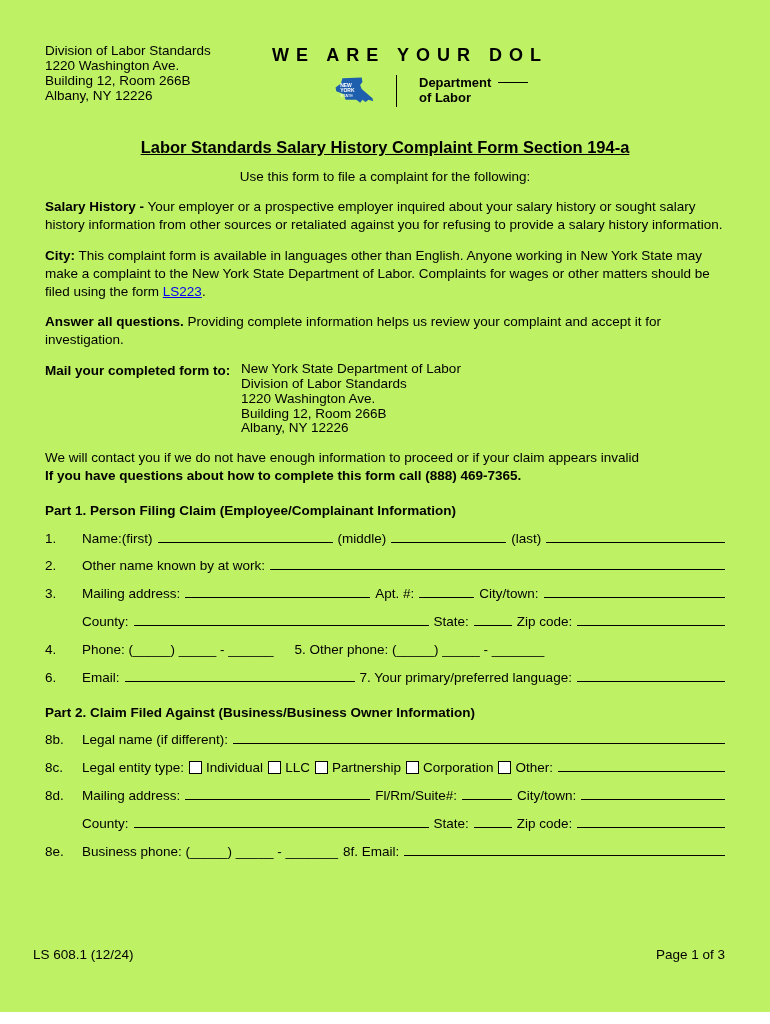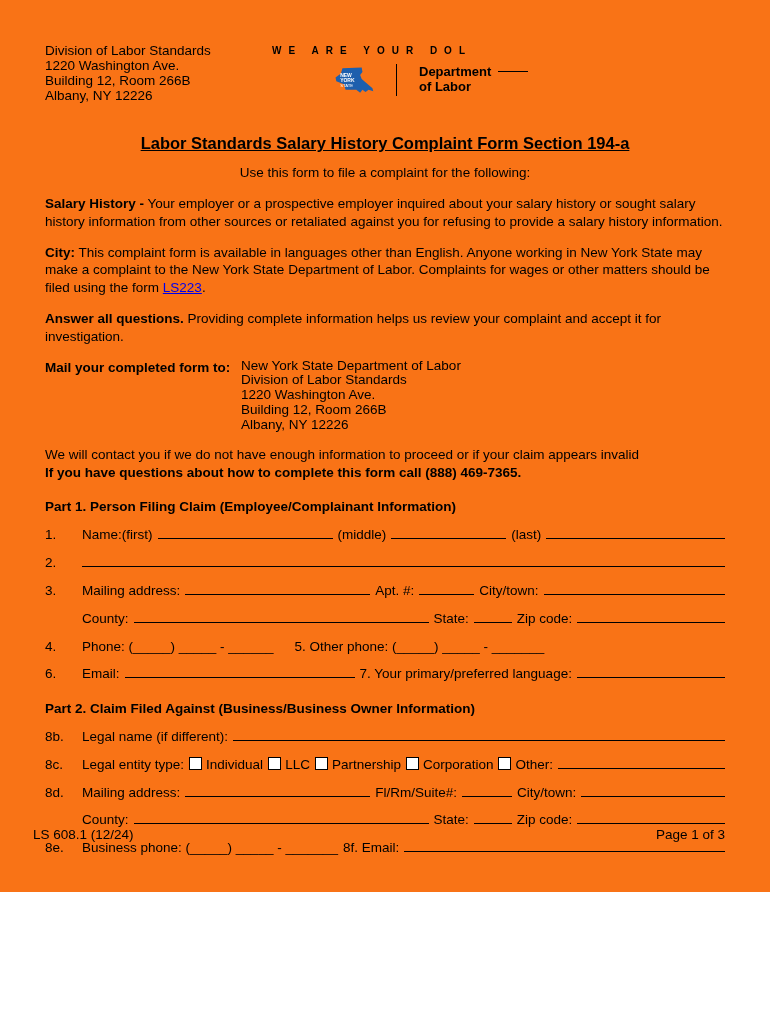--- a/index.html
+++ b/index.html
@@ -1,27 +1,27 @@
 <!DOCTYPE html>
 <html><head>
 <meta charset="utf-8">
 <style>
   html,body{margin:0;padding:0;}
   body{
     width:770px;height:1024px;background:#ffffff;color:#000;
     font-family:"Liberation Sans", sans-serif;font-size:13.5px;line-height:1.32;
   }
-  .page{box-sizing:border-box;position:relative;width:770px;height:892px;padding:44px 45px 0;overflow:hidden;background:#f97316;}
+  .page{box-sizing:border-box;position:relative;width:770px;height:1012px;padding:44px 45px 0;overflow:hidden;background:#bef264;}
   .b{font-weight:bold;}
 
   
   .top{display:flex;align-items:flex-start;}
   .addr{width:227px;line-height:1.1;}
   .brand{margin-left:0;}
-  .banner{font-weight:bold;font-size:10px;letter-spacing:7px;white-space:nowrap;}
+  .banner{font-weight:bold;font-size:18px;letter-spacing:7px;white-space:nowrap;}
   .logo{display:flex;align-items:center;gap:22px;margin:7px 0 0 62px;}
   .logo-divider{width:1px;height:32px;background:#000;}
   .dept{font-size:13px;line-height:1.15;}
   .dept .rule{display:inline-block;width:30px;height:1px;background:#000;margin-left:7px;vertical-align:4px;}
 
   
   .title{text-align:center;font-weight:bold;font-size:16.5px;margin:30px 0 0;text-decoration:underline;}
   .subtitle{text-align:center;margin-top:9px;}
 
   .para{margin:13px 0 0;}
@@ -122,20 +122,21 @@
     <span class="nowrap">Name:(first)</span>
     <span class="line w175"></span>
     <span class="nowrap">(middle)</span>
     <span class="line w115"></span>
     <span class="nowrap">(last)</span>
     <span class="line grow"></span>
   </div>
 
   <div class="item">
     <span class="num">2.</span>
+    <span class="nowrap">Other name known by at work:</span>
     <span class="line grow"></span>
   </div>
 
   <div class="item">
     <span class="num">3.</span>
     <span class="nowrap">Mailing address:</span>
     <span class="line w185"></span>
     <span class="nowrap">Apt. #:</span>
     <span class="line w55"></span>
     <span class="nowrap">City/town:</span>

